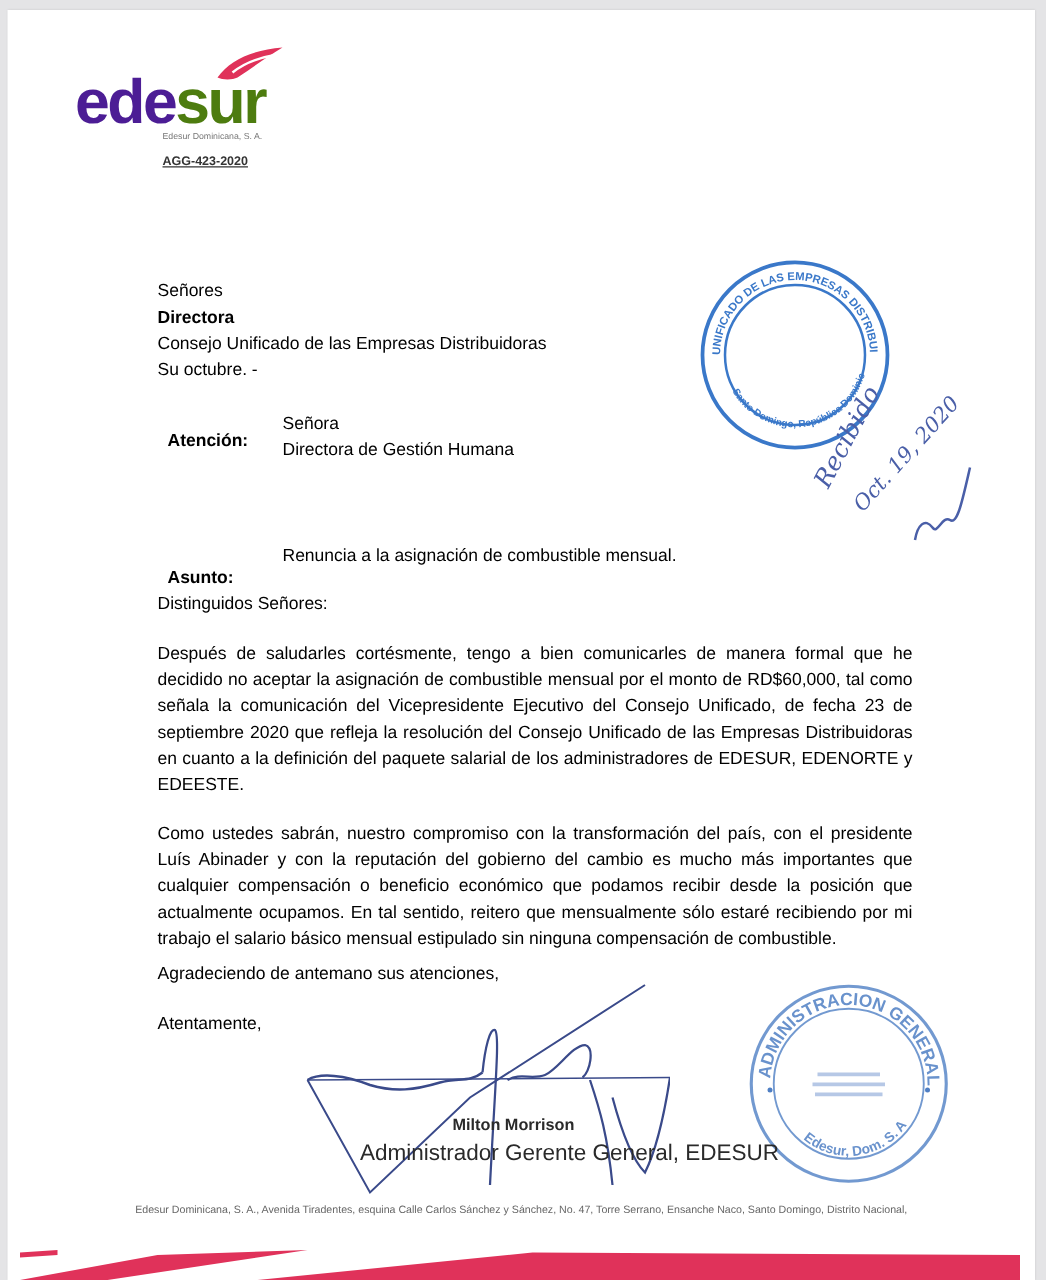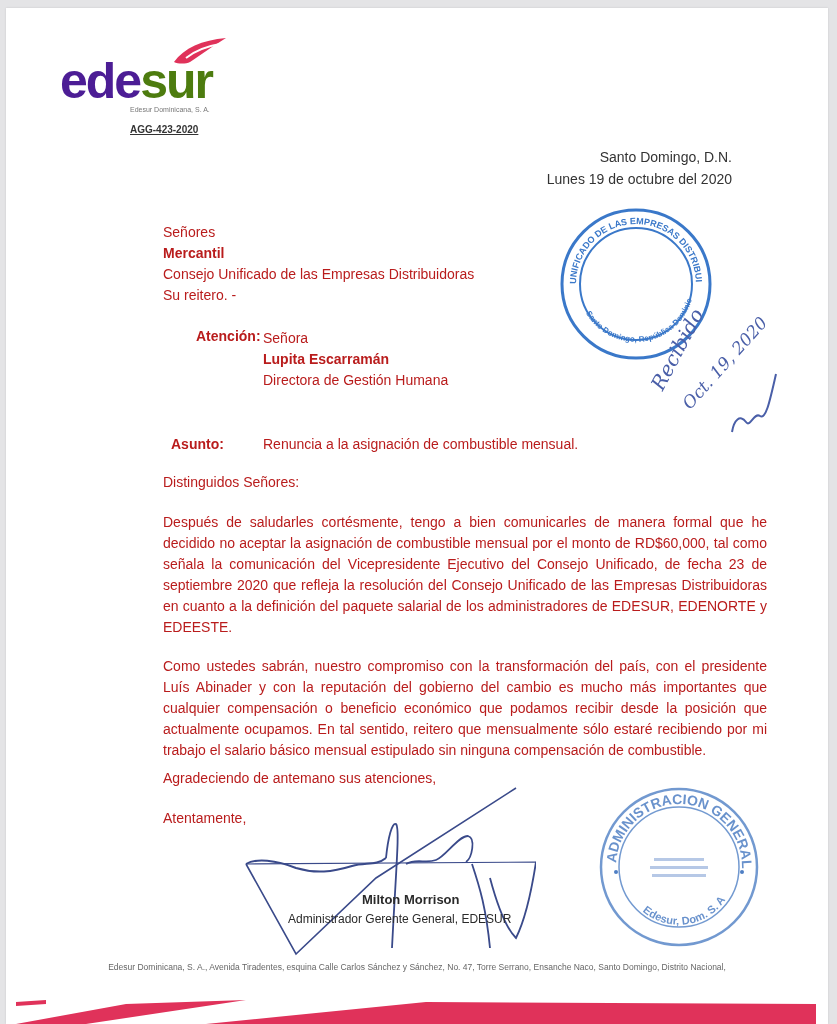--- a/index.html
+++ b/index.html
@@ -29,37 +29,37 @@
   .logo-sub {
     position: absolute; left: 70px; top: 70px; font-size: 7px; color: #777;
   }
   .ref {
     left: 124px; top: 116px; font-size: 10px; font-weight: bold;
     text-decoration: underline; color: #333;
   }
   .place-date {
     right: 96px; top: 138px; text-align: right; font-size: 14px; line-height: 22px; color: #333;
   }
-  .text { font-size: 14px; color: #b91c1c; margin-left: 37px; }
+  .text { font-size: 14px; color: #000000; }
   .recipients { left: 120px; top: 214px; line-height: 21px; }
   .bold { font-weight: bold; }
   .attention { left: 128px; top: 320px; width: 600px; }
-  .attention .lbl { position: absolute; left: 0; top: 0; font-weight: bold; margin-left: 25px; }
+  .attention .lbl { position: absolute; left: 0; top: 16px; font-weight: bold; }
   .attention .val { position: absolute; left: 92px; top: 0; line-height: 21px; width: 500px; }
   .subject { left: 128px; top: 428px; width: 600px; }
-  .subject .lbl { position: absolute; left: 0; top: 0; font-weight: bold; }
+  .subject .lbl { position: absolute; left: 0; top: 17px; font-weight: bold; }
   .subject .val { position: absolute; left: 92px; top: 0; }
   .salutation { left: 120px; top: 466px; }
   .para { left: 120px; width: 604px; text-align: justify; line-height: 21px; }
   .p1 { top: 504px; }
   .p2 { top: 648px; }
   .closing1 { left: 120px; top: 762px; }
   .closing2 { left: 120px; top: 802px; }
   .sig-name { left: 356px; top: 884px; font-weight: bold; font-size: 13px; }
-  .sig-title { left: 282px; top: 904px; font-size: 12px; }
+  .sig-title { left: 282px; top: 904px; font-size: 18px; }
   .footer {
     left: 0; top: 952px; width: 822px; text-align: center; font-size: 8.5px; color: #666; line-height: 14px;
   }
   .stamp-text { font-family: "Liberation Sans", sans-serif; font-weight: bold; }
 </style>
 </head>
 <body>
 
 <div class="page">
 
@@ -67,37 +67,32 @@
     <svg class="logo-swoosh" width="56" height="30" viewBox="0 0 56 30">
       <path d="M2 26 C12 12, 30 4, 54 2 C44 8, 30 18, 18 26 C14 28, 6 28, 2 26 Z" fill="#e0325a"></path>
       <path d="M14 22 C24 14, 36 10, 48 8" stroke="#ffffff" stroke-width="2" fill="none"></path>
     </svg>
     <div class="logo-text"><span class="ede">ede</span><span class="sur">sur</span></div>
     <div class="logo-sub">Edesur Dominicana, S. A.</div>
   </div>
 
   <div class="abs ref">AGG-423-2020</div>
 
-  <div class="abs place-date">
-    <div>Santo Domingo, D.N.</div>
-    <div>Lunes 19 de octubre del 2020</div>
-  </div>
 
   <div class="abs text recipients">
     <div>Señores</div>
-    <div class="bold">Mercantil</div>
+    <div class="bold">Directora</div>
     <div>Consejo Unificado de las Empresas Distribuidoras</div>
-    <div>Su reitero. -</div>
+    <div>Su octubre. -</div>
   </div>
 
   <div class="abs text attention">
     <div class="lbl">Atención:</div>
     <div class="val">
       <div>Señora</div>
-      <div class="bold">Lupita Escarramán</div>
       <div>Directora de Gestión Humana</div>
     </div>
   </div>
 
   <div class="abs text subject">
     <div class="lbl">Asunto:</div>
     <div class="val">Renuncia a la asignación de combustible mensual.</div>
   </div>
 
   <div class="abs text salutation">Distinguidos Señores:</div>

